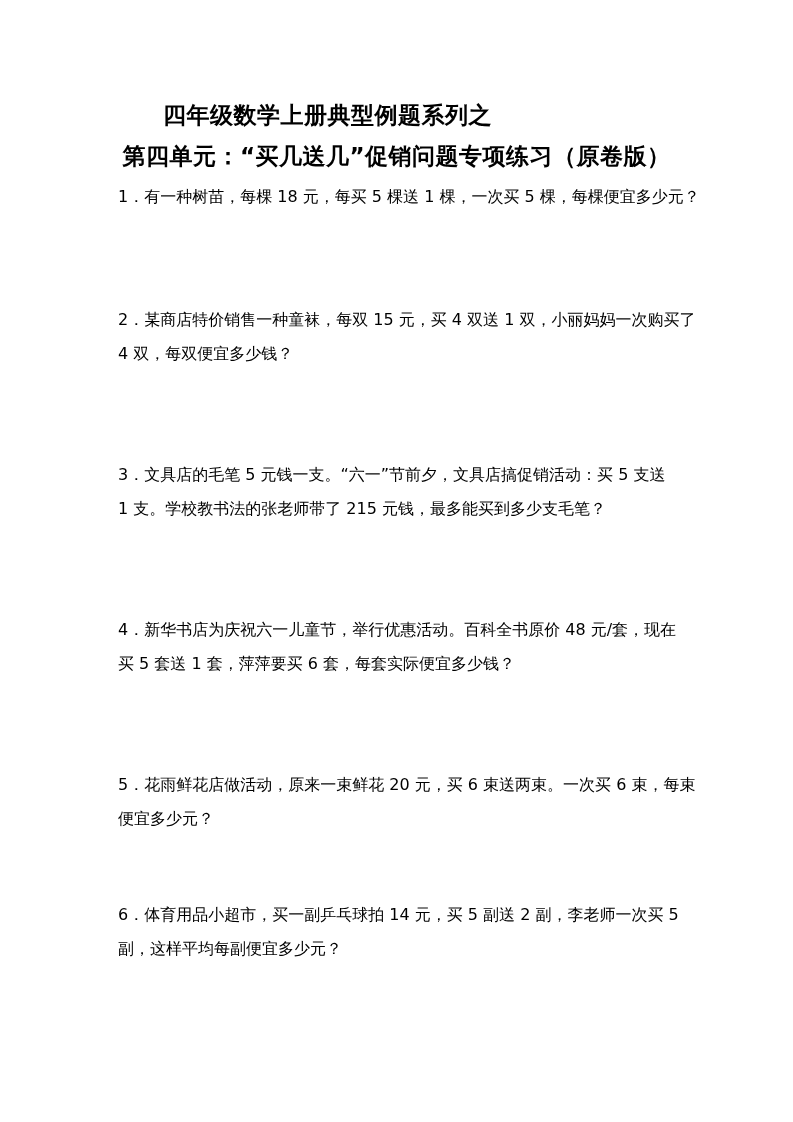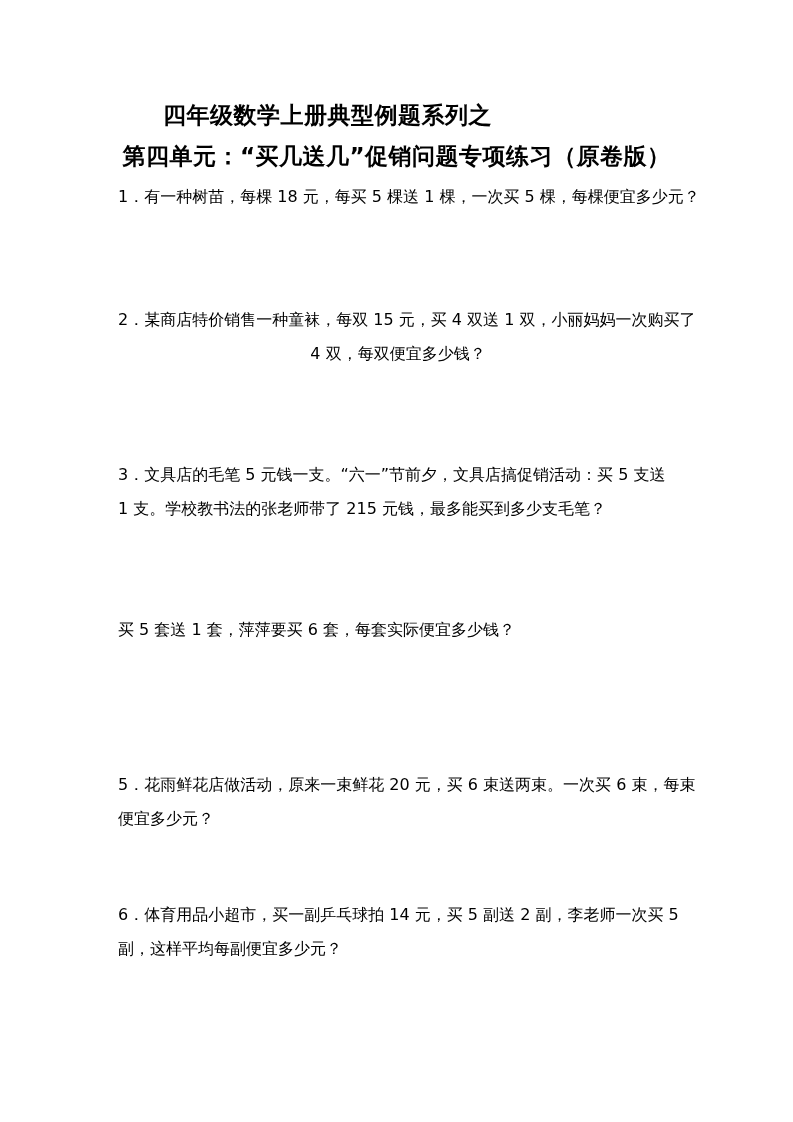--- a/index.html
+++ b/index.html
@@ -15,31 +15,32 @@
 </head>
 <body>
 
 <div class="title1">四年级数学上册典型例题系列之</div>
 <div class="title2">第四单元：“买几送几”促销问题专项练习（原卷版）</div>
 
 <div class="q" style="top:180px;">
   <p>1．有一种树苗，每棵 18 元，每买 5 棵送 1 棵，一次买 5 棵，每棵便宜多少元？</p>
 </div>
 
-<div class="q" style="top:303px;text-align:center;">
+<div class="q" style="top:303px;">
   <p>2．某商店特价销售一种童袜，每双 15 元，买 4 双送 1 双，小丽妈妈一次购买了</p>
   <p>4 双，每双便宜多少钱？</p>
 </div>
 
 <div class="q" style="top:458px;">
   <p>3．文具店的毛笔 5 元钱一支。“六一”节前夕，文具店搞促销活动：买 5 支送</p>
   <p>1 支。学校教书法的张老师带了 215 元钱，最多能买到多少支毛笔？</p>
 </div>
 
 <div class="q" style="top:613px;">
+  <p>4．新华书店为庆祝六一儿童节，举行优惠活动。百科全书原价 48 元/套，现在</p>
   <p>买 5 套送 1 套，萍萍要买 6 套，每套实际便宜多少钱？</p>
 </div>
 
 <div class="q" style="top:768px;">
   <p>5．花雨鲜花店做活动，原来一束鲜花 20 元，买 6 束送两束。一次买 6 束，每束</p>
   <p>便宜多少元？</p>
 </div>
 
 <div class="q" style="top:898px;">
   <p>6．体育用品小超市，买一副乒乓球拍 14 元，买 5 副送 2 副，李老师一次买 5</p>

